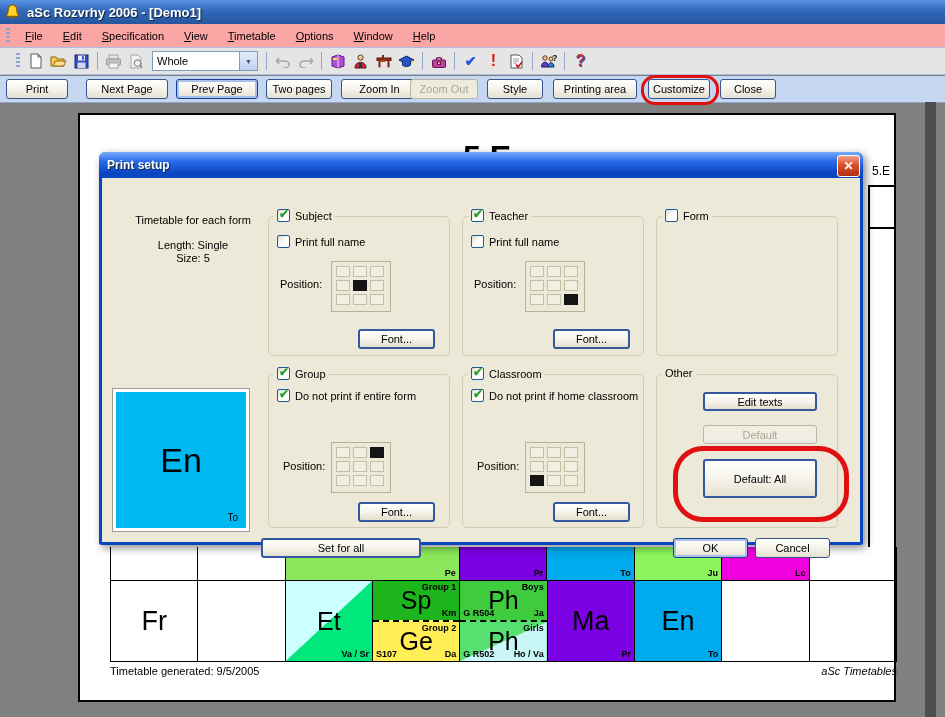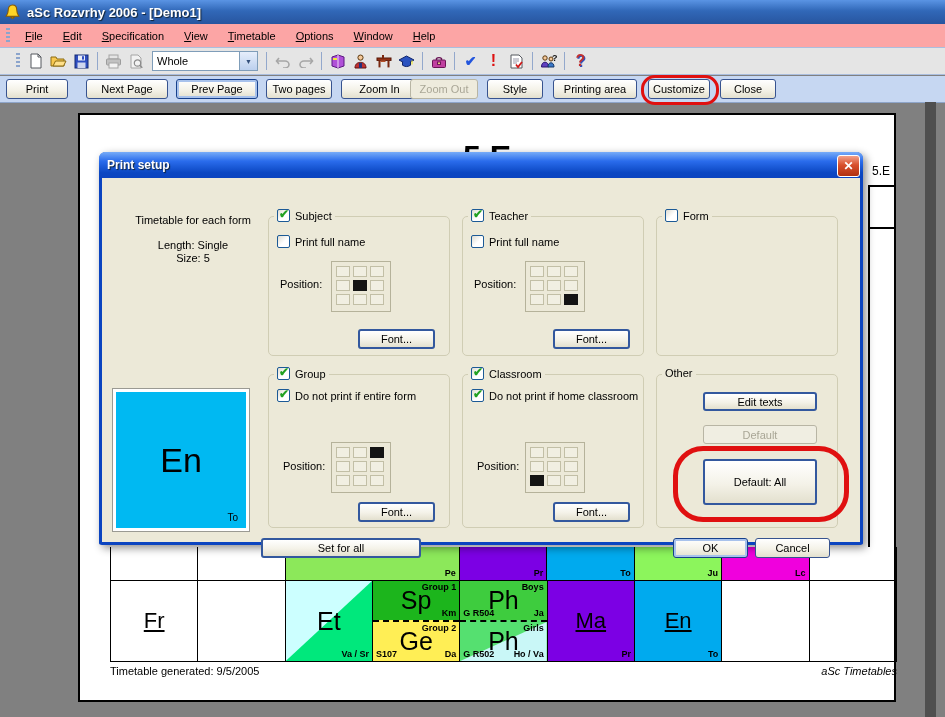--- a/index.html
+++ b/index.html
@@ -46,21 +46,21 @@
   .line{position:absolute;background:#000;}
 
   
   .trow{position:absolute;left:30px;width:787px;display:flex;box-sizing:border-box;}
   .trow-part{top:432px;height:33px;border-left:1.5px solid #000;border-right:1.5px solid #000;}
   .trow-main{top:465px;height:82px;border:1.5px solid #000;}
   .tcell{position:relative;flex:1;box-sizing:border-box;border-left:1.5px solid #000;overflow:hidden;
     display:flex;align-items:center;justify-content:center;}
   .tcell:first-child{border-left:none;}
   .tcell.span2{flex:2;}
-  .big{font-size:22px;text-decoration:underline;}
+  .big{font-size:27px;}
   .med{font-size:25px;}
   .sml{position:absolute;font-size:9px;font-weight:700;line-height:1;}
   .tr{top:2px;right:3px;} .br{bottom:2px;right:3px;} .bl{bottom:2px;left:3px;}
   .half{position:relative;flex:1;display:flex;align-items:center;justify-content:center;overflow:hidden;box-sizing:border-box;}
   .vsplit{flex-direction:column;align-items:stretch;justify-content:flex-start;}
   .vsplit .half+.half{border-top:2px dashed #000;}
   .diag{position:absolute;inset:0;clip-path:polygon(0 100%,100% 0,100% 100%);}
   .footerL{left:30px;top:550px;font-size:11px;}
   .footerR{left:617px;top:550px;width:200px;text-align:right;font-size:11px;font-style:italic;}
 
@@ -477,21 +477,21 @@
           <i class="pc"></i>
       </div>
       <div class="dlg-btn" style="left:454px;top:324px;width:77px;height:20px">Font...</div>
 
       <div class="groupbox" style="left:557px;top:196px;width:182px;height:154px"></div>
       <div class="cbrow" style="left:563px;top:189px">
         <span>Other</span>
       </div>
       <div class="dlg-btn" style="left:604px;top:214px;width:114px;height:19px">Edit texts</div>
       <div class="dlg-btn disabled" style="left:604px;top:247px;width:114px;height:19px">Default</div>
-      <div class="dlg-btn" style="left:604px;top:281px;width:114px;height:46px">Default: All</div>
+      <div class="dlg-btn" style="left:604px;top:281px;width:114px;height:39px">Default: All</div>
       <div class="ann2" style="left:574px;top:268px;width:166px;height:66px"></div>
 
       <div class="dlg-btn" style="left:162px;top:360px;width:160px;height:20px">Set for all</div>
       <div class="dlg-btn okfocus" style="left:574px;top:360px;width:75px;height:20px">OK</div>
       <div class="dlg-btn plain" style="left:656px;top:360px;width:75px;height:20px">Cancel</div>
     </div>
   </div>
 
 </div>
 

